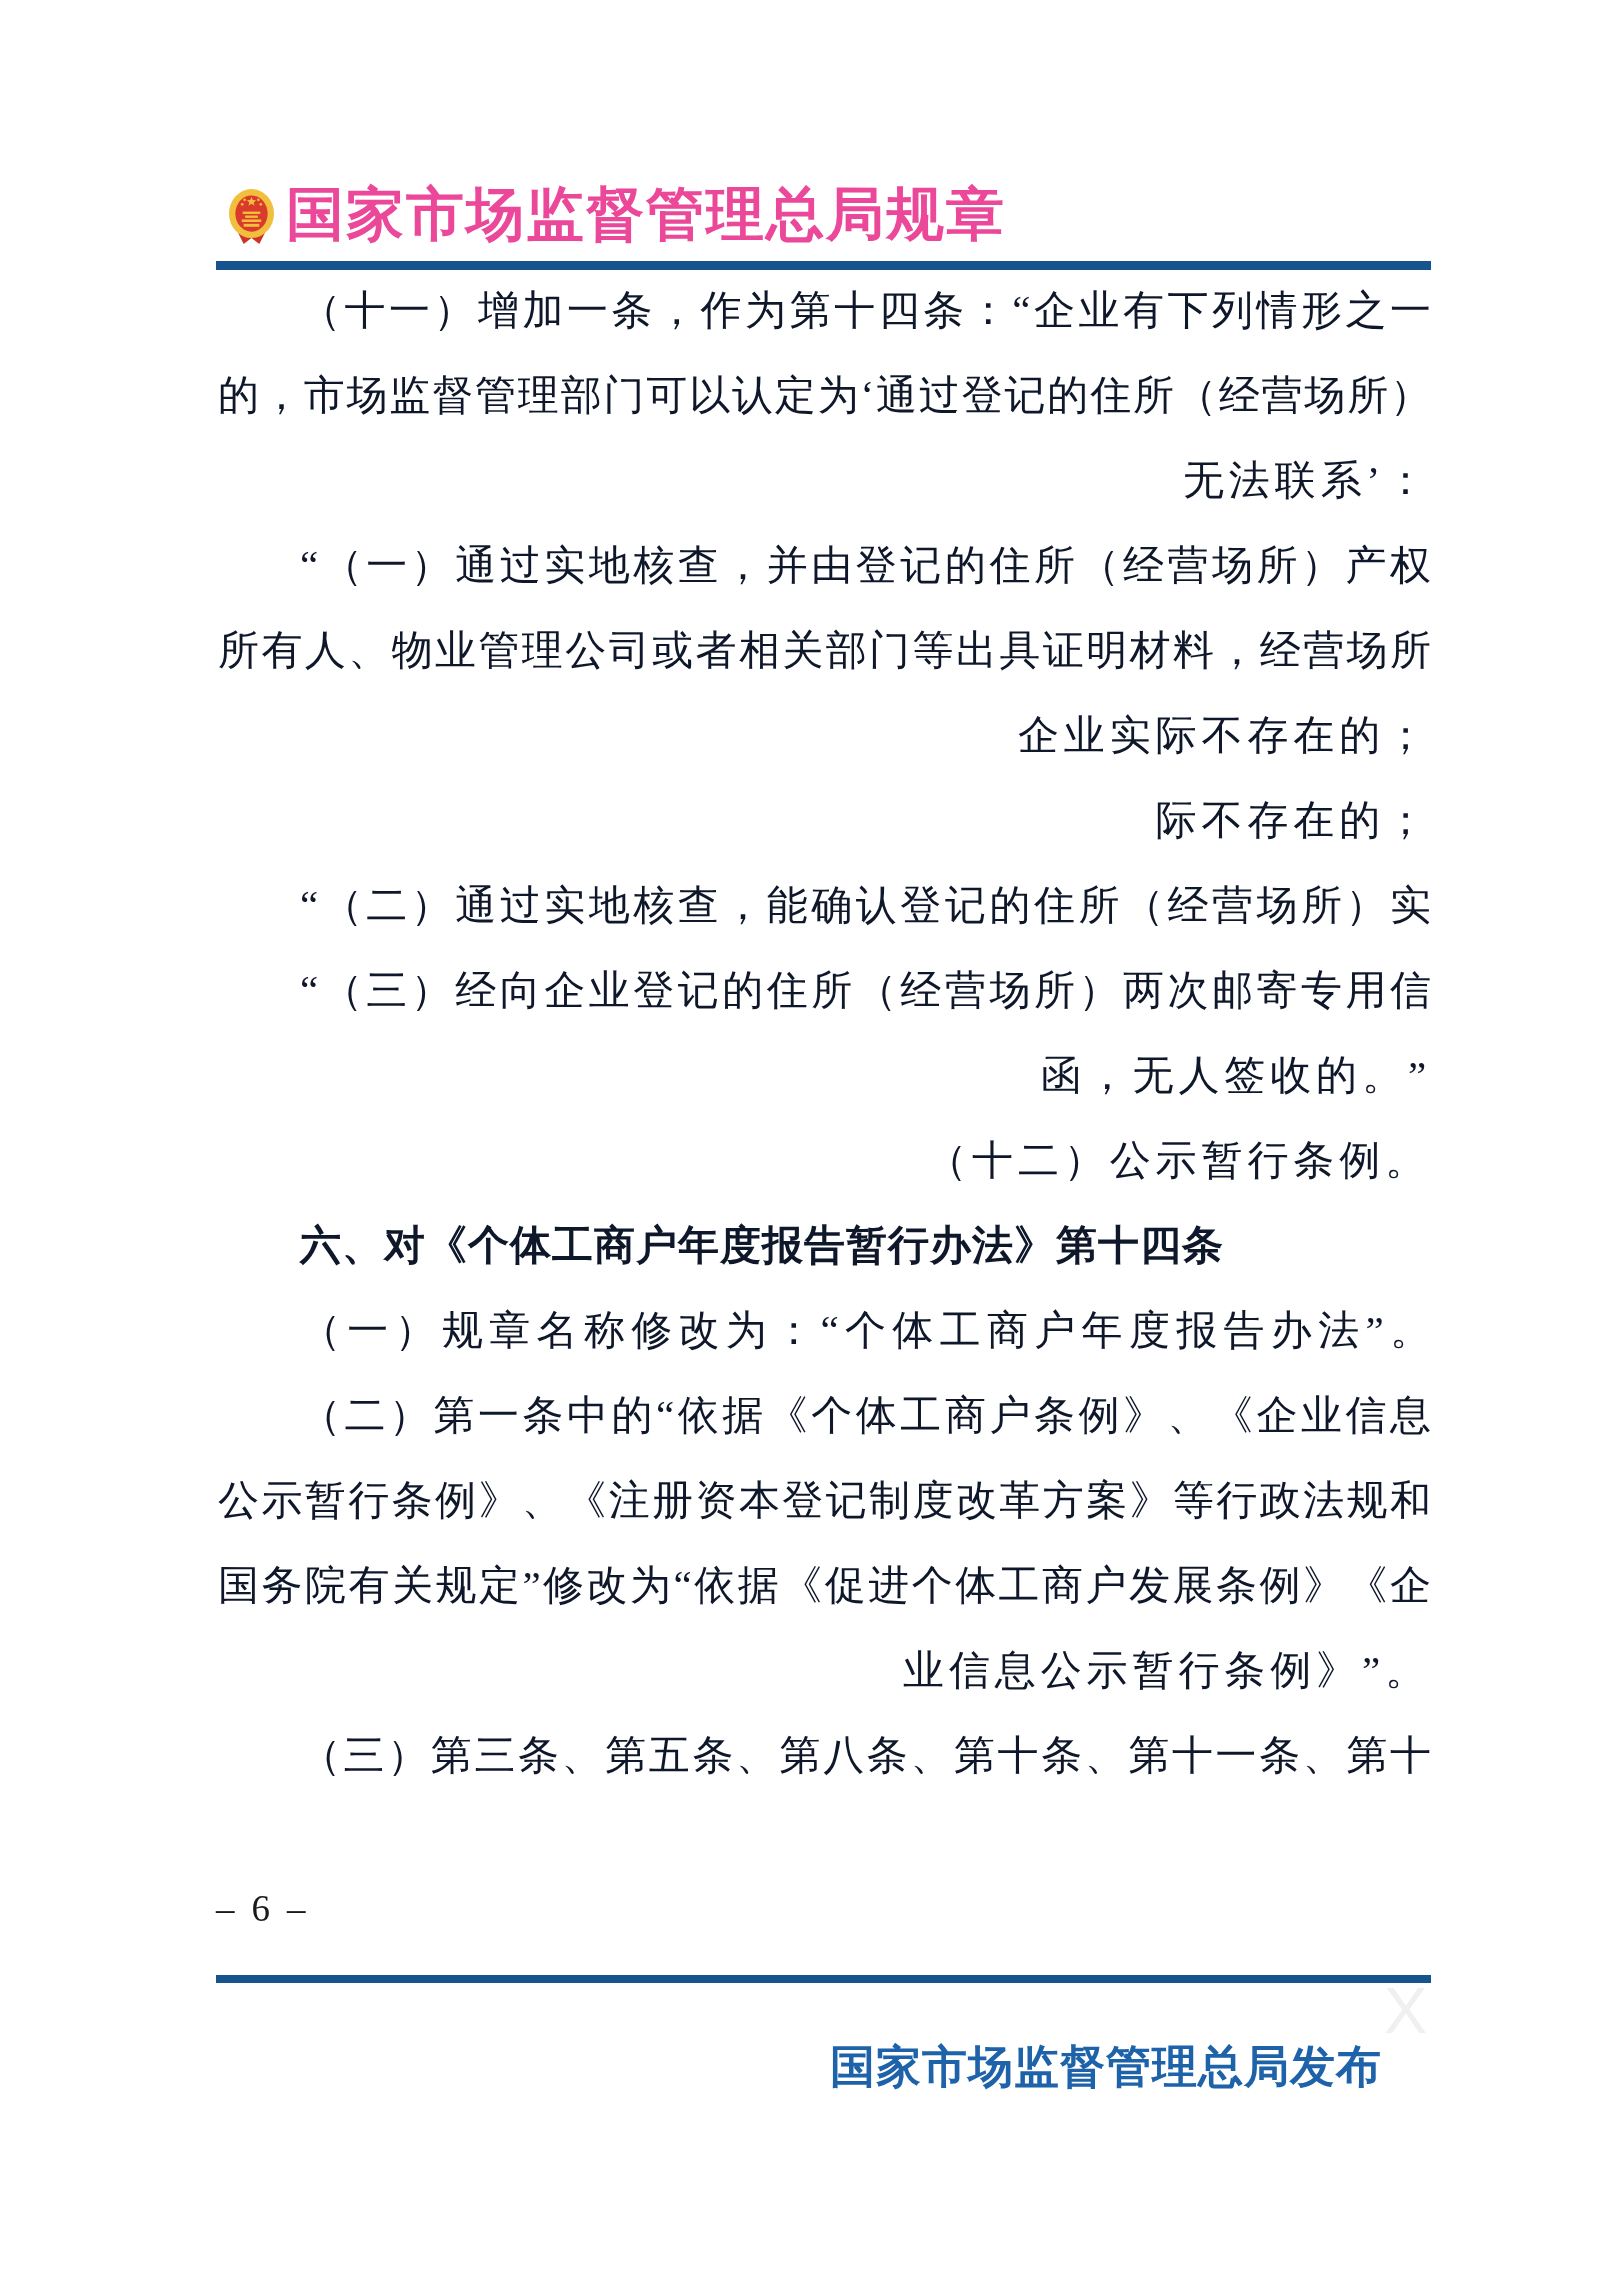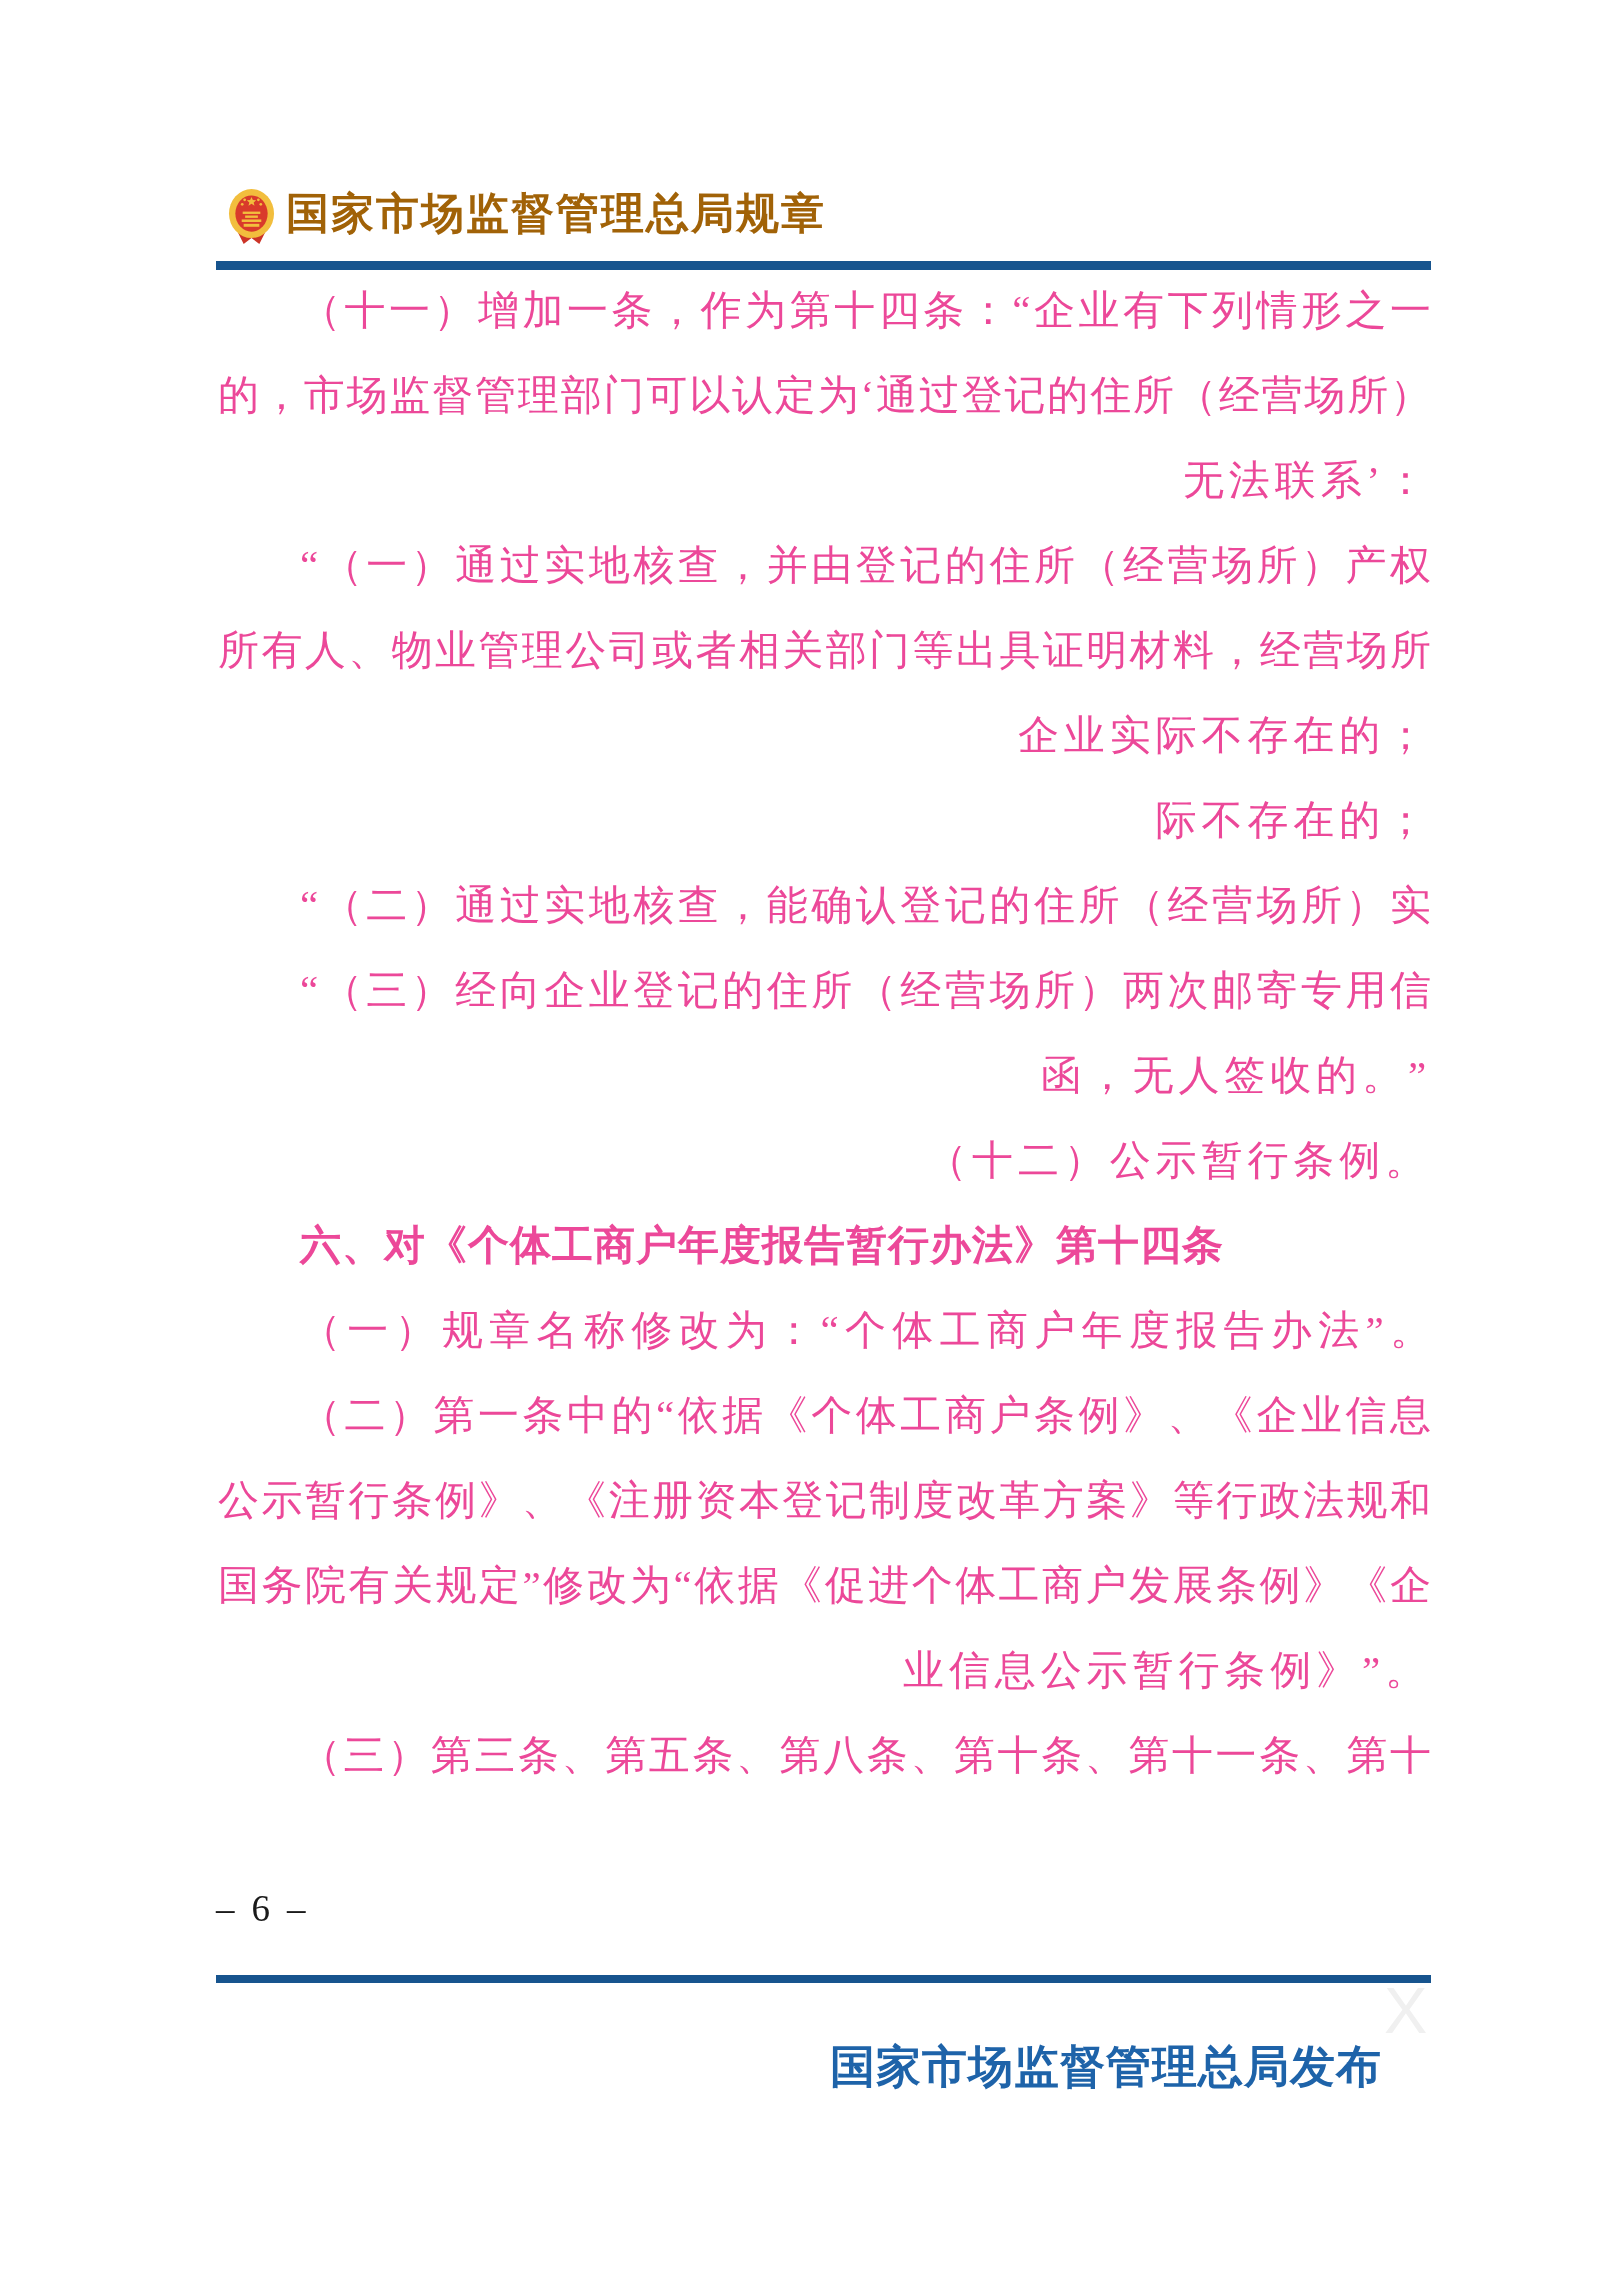--- a/index.html
+++ b/index.html
@@ -10,31 +10,31 @@
     overflow:hidden;
     font-family:"Liberation Serif", serif;
   }
   
   .hdr-emblem{
     position:absolute;left:228px;top:188px;width:47px;height:57px;
   }
   .hdr-title{
     position:absolute;left:286px;top:188px;height:51px;line-height:51px;
     font-family:"Liberation Sans", sans-serif;
-    font-weight:700;font-size:43px;letter-spacing:2px;
-    color:#a16207;white-space:nowrap;
+    font-weight:700;font-size:58px;letter-spacing:2px;
+    color:#ec4899;white-space:nowrap;
   }
   .hdr-rule{
     position:absolute;left:216px;top:261px;width:1215px;height:8.8px;
     background:#17548e;
   }
   
   .doc-body{
     position:absolute;left:218px;top:268px;width:1213px;
-    font-size:41px;color:#ec4899;
+    font-size:41px;color:#0f172a;
   }
   .line{height:85px;line-height:85px;white-space:nowrap;}
   .line.j{white-space:normal;text-align:justify;text-align-last:justify;text-justify:inter-character;letter-spacing:0;}
   .line.l{text-align:right;letter-spacing:4.9px;}
   .line.i{text-indent:82px;}
   .line.h{
     font-family:"Liberation Sans", sans-serif;
     font-weight:700;letter-spacing:1px;text-align:left;white-space:nowrap;
   }
   

